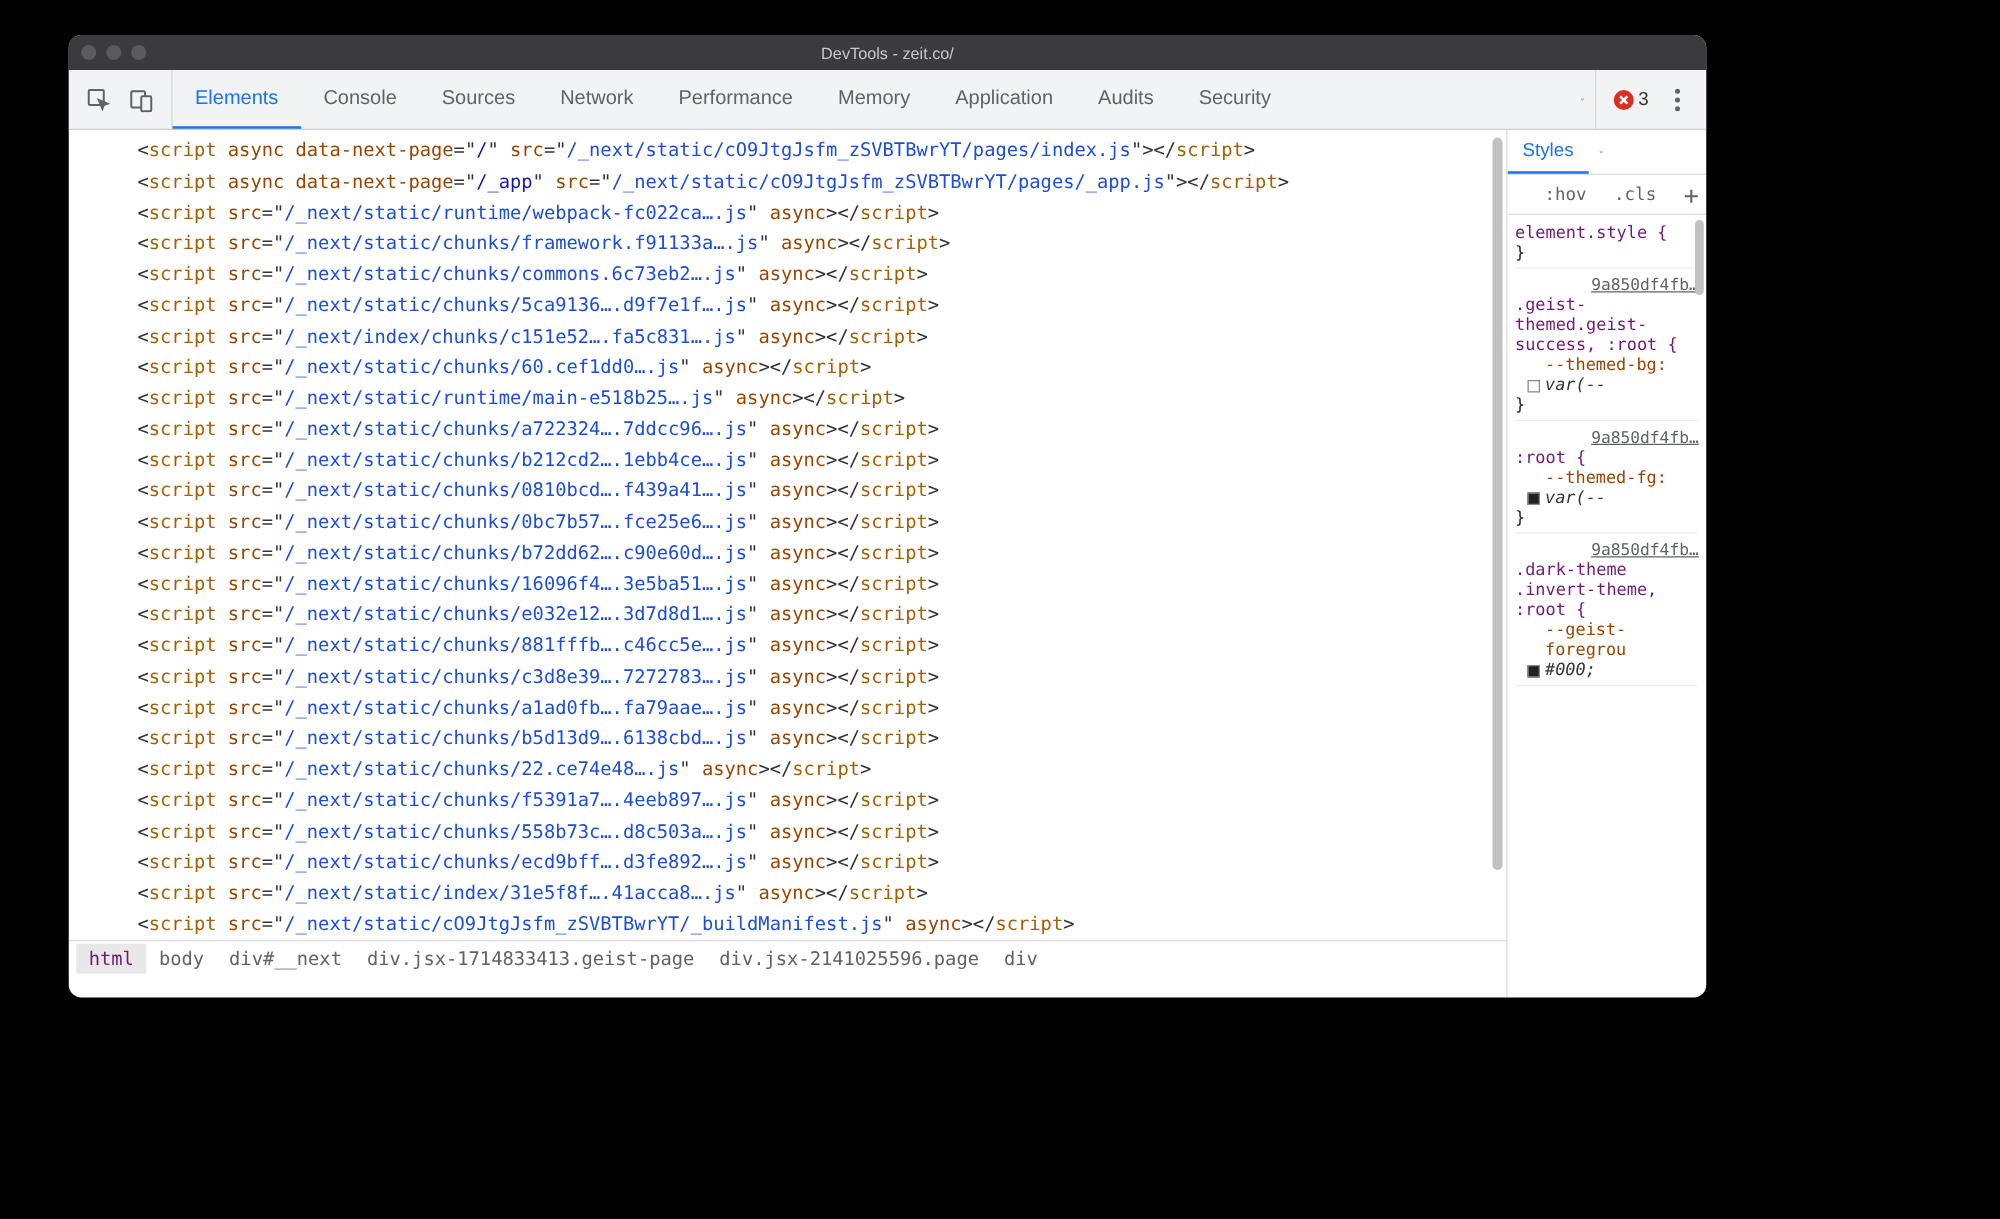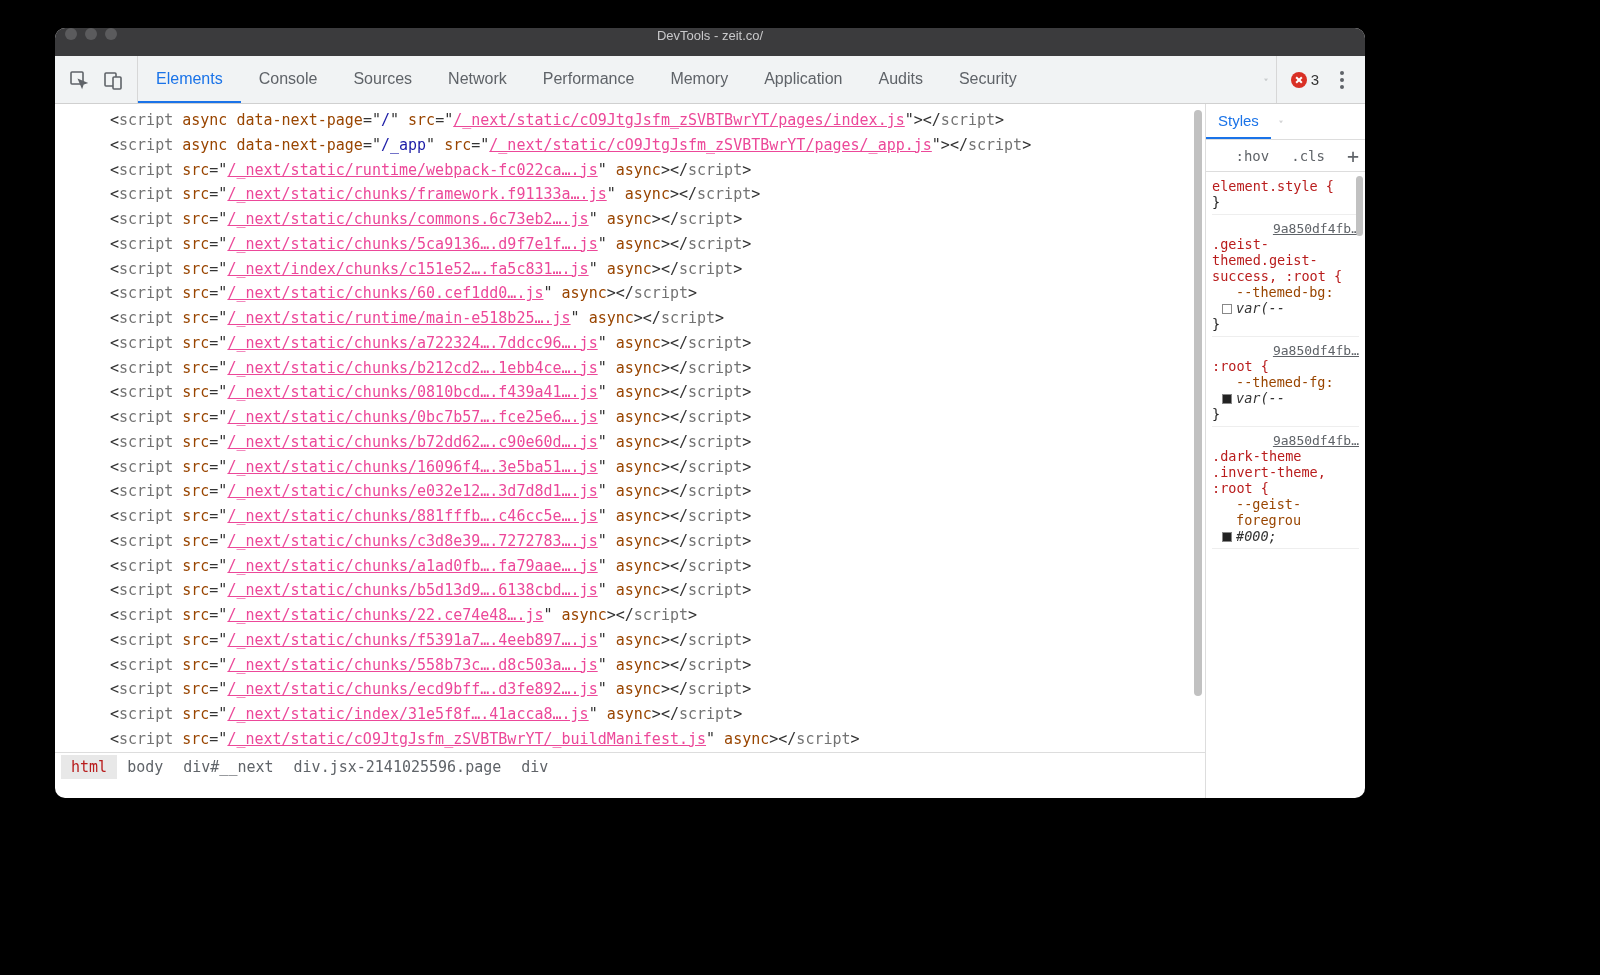--- a/index.html
+++ b/index.html
@@ -1,56 +1,56 @@
 <!DOCTYPE html>
 <html><head>
 <meta charset="utf-8">
 <style>
   * { box-sizing: border-box; margin: 0; padding: 0; }
   html, body { width: 1600px; height: 975px; font-family: -apple-system, "Helvetica Neue", Arial, sans-serif; background: #000; overflow: hidden; }
   .stage { position: absolute; left: 55px; top: 28px; width: 1310px; height: 770px; background: #fff; border-radius: 10px; box-shadow: 0 20px 50px rgba(0,0,0,.6); overflow: hidden; display: flex; flex-direction: column; }
-  .titlebar { height: 28px; background: #3b3b3d; display: flex; padding: 0 10px; position: relative; }
+  .titlebar { height: 28px; background: #3b3b3d; display: flex; align-items: center; padding: 0 10px; position: relative; }
   .traffic { display: flex; gap: 8px; }
   .traffic .dot { width: 12px; height: 12px; border-radius: 50%; background: #5b5b5d; }
   .title { position: absolute; left: 0; right: 0; text-align: center; color: #c9c9cb; font-size: 13px; pointer-events: none; }
   .toolbar { height: 48px; background: #f1f3f4; border-bottom: 1px solid #d0d0d0; display: flex; align-items: stretch; }
   .tool-icons { display: flex; align-items: center; gap: 14px; padding: 0 14px; border-right: 1px solid #d7d7d7; }
   .icon { width: 20px; height: 20px; display: flex; align-items: center; justify-content: center; color: #5f6368; }
   .tabs { display: flex; align-items: stretch; flex: 1; }
   .tab { padding: 0 18px; display: flex; align-items: center; font-size: 16px; color: #5f6368; cursor: default; border-bottom: 2px solid transparent; }
   .tab.active { color: #1a73e8; border-bottom-color: #1a73e8; }
   .tool-right { display: flex; align-items: center; gap: 14px; padding: 0 14px; border-left: 1px solid #d7d7d7; }
   .err-badge { display: flex; align-items: center; gap: 4px; font-size: 15px; color: #333; }
   .err-badge .circ { width: 16px; height: 16px; border-radius: 50%; background: #d93025; color: #fff; font-size: 11px; display: flex; align-items: center; justify-content: center; position: relative; }
   .err-badge .circ::before { content: ""; position: absolute; width: 8px; height: 2px; background: #fff; transform: rotate(45deg); }
   .err-badge .circ::after { content: ""; position: absolute; width: 8px; height: 2px; background: #fff; transform: rotate(-45deg); }
   .kebab { width: 18px; display: flex; flex-direction: column; gap: 3px; align-items: center; }
   .kebab span { width: 4px; height: 4px; background: #5f6368; border-radius: 50%; }
   .body { flex: 1; display: flex; overflow: hidden; }
   .dom-pane { flex: 1; font-family: Menlo, Consolas, monospace; font-size: 15px; line-height: 1.65; padding: 4px 0 0 0; position: relative; overflow: hidden; }
   .dom-lines { padding-left: 55px; }
   .line { white-space: nowrap; }
-  .tok-tag { color: #737373; }
+  .tok-tag { color: #a16207; }
   .tok-attr { color: #994500; }
   .tok-val { color: #1a1aa6; }
-  .tok-link { color: #ec4899; text-decoration: underline; }
+  .tok-link { color: #1d4ed8; }
   .tok-q { color: #333; }
   .dom-scroll { position: absolute; right: 3px; top: 6px; width: 8px; height: 586px; background: #c1c1c1; border-radius: 4px; }
   .breadcrumb { height: 30px; border-top: 1px solid #ddd; display: flex; align-items: center; font-size: 15px; color: #5f6368; padding: 0 6px; gap: 0; background: #fff; }
   .breadcrumb .crumb { padding: 0 10px; }
   .breadcrumb .crumb.sel { background: #e8e8e8; }
   .styles-pane { width: 160px; border-left: 1px solid #ddd; display: flex; flex-direction: column; position: relative; overflow: hidden; }
   .styles-tabs { height: 36px; border-bottom: 1px solid #ddd; display: flex; align-items: stretch; }
   .stab { padding: 0 12px; display: flex; align-items: center; font-size: 15px; color: #5f6368; border-bottom: 2px solid transparent; }
   .stab.active { color: #1a73e8; border-bottom-color: #1a73e8; }
   .styles-filterbar { height: 32px; border-bottom: 1px solid #ddd; display: flex; align-items: center; justify-content: flex-end; padding: 0 6px; gap: 22px; font-size: 14px; color: #5f6368; font-family: Menlo, monospace; }
   .styles-body { flex: 1; font-family: Menlo, Consolas, monospace; font-size: 13.5px; padding: 6px 6px; color: #222; overflow: hidden; }
   .rule { border-bottom: 1px solid #eee; padding-bottom: 4px; margin-bottom: 6px; position: relative; }
   .ruleref { color: #5f6368; text-align: right; font-size: 13px; text-decoration: underline; }
-  .sel { color: #b91c1c; }
+  .sel { color: #701a75; }
   .prop { color: #994500; padding-left: 24px; position: relative; }
   .prop .box { position: absolute; left: 10px; top: 4px; width: 10px; height: 10px; border: 1px solid #888; background: #fff; }
   .prop .box.dark { background: #222; }
   .val { color: #333; font-style: italic; }
   .styles-scroll { position: absolute; right: 2px; top: 72px; width: 7px; height: 60px; background: #c1c1c1; border-radius: 4px; }
   .chevron svg, .icon svg { stroke: #5f6368; fill: none; stroke-width: 1.6; }
 </style>
 </head>
 <body>
 
@@ -138,20 +138,21 @@
           <div class="line"><span class="tok-q">&lt;</span><span class="tok-tag">script</span> <span class="tok-attr">src</span><span class="tok-q">="</span><span class="tok-link">/_next/static/chunks/558b73c….d8c503a….js</span><span class="tok-q">"</span> <span class="tok-attr">async</span><span class="tok-q">&gt;&lt;/</span><span class="tok-tag">script</span><span class="tok-q">&gt;</span></div>
           <div class="line"><span class="tok-q">&lt;</span><span class="tok-tag">script</span> <span class="tok-attr">src</span><span class="tok-q">="</span><span class="tok-link">/_next/static/chunks/ecd9bff….d3fe892….js</span><span class="tok-q">"</span> <span class="tok-attr">async</span><span class="tok-q">&gt;&lt;/</span><span class="tok-tag">script</span><span class="tok-q">&gt;</span></div>
           <div class="line"><span class="tok-q">&lt;</span><span class="tok-tag">script</span> <span class="tok-attr">src</span><span class="tok-q">="</span><span class="tok-link">/_next/static/index/31e5f8f….41acca8….js</span><span class="tok-q">"</span> <span class="tok-attr">async</span><span class="tok-q">&gt;&lt;/</span><span class="tok-tag">script</span><span class="tok-q">&gt;</span></div>
           <div class="line"><span class="tok-q">&lt;</span><span class="tok-tag">script</span> <span class="tok-attr">src</span><span class="tok-q">="</span><span class="tok-link">/_next/static/cO9JtgJsfm_zSVBTBwrYT/_buildManifest.js</span><span class="tok-q">"</span> <span class="tok-attr">async</span><span class="tok-q">&gt;&lt;/</span><span class="tok-tag">script</span><span class="tok-q">&gt;</span></div>
         </div>
       <div class="dom-scroll"></div>
       <div class="breadcrumb" id="breadcrumb">
           <div class="crumb sel">html</div>
           <div class="crumb">body</div>
           <div class="crumb">div#__next</div>
+          <div class="crumb">div.jsx-1714833413.geist-page</div>
           <div class="crumb">div.jsx-2141025596.page</div>
           <div class="crumb">div</div>
         </div>
     </div>
 
     <div class="styles-pane">
       <div class="styles-tabs">
         <div class="stab active">Styles</div>
         <div class="icon chevron" style="padding:0 8px;align-self:center;">
           <svg width="14" height="14" viewBox="0 0 16 16">

